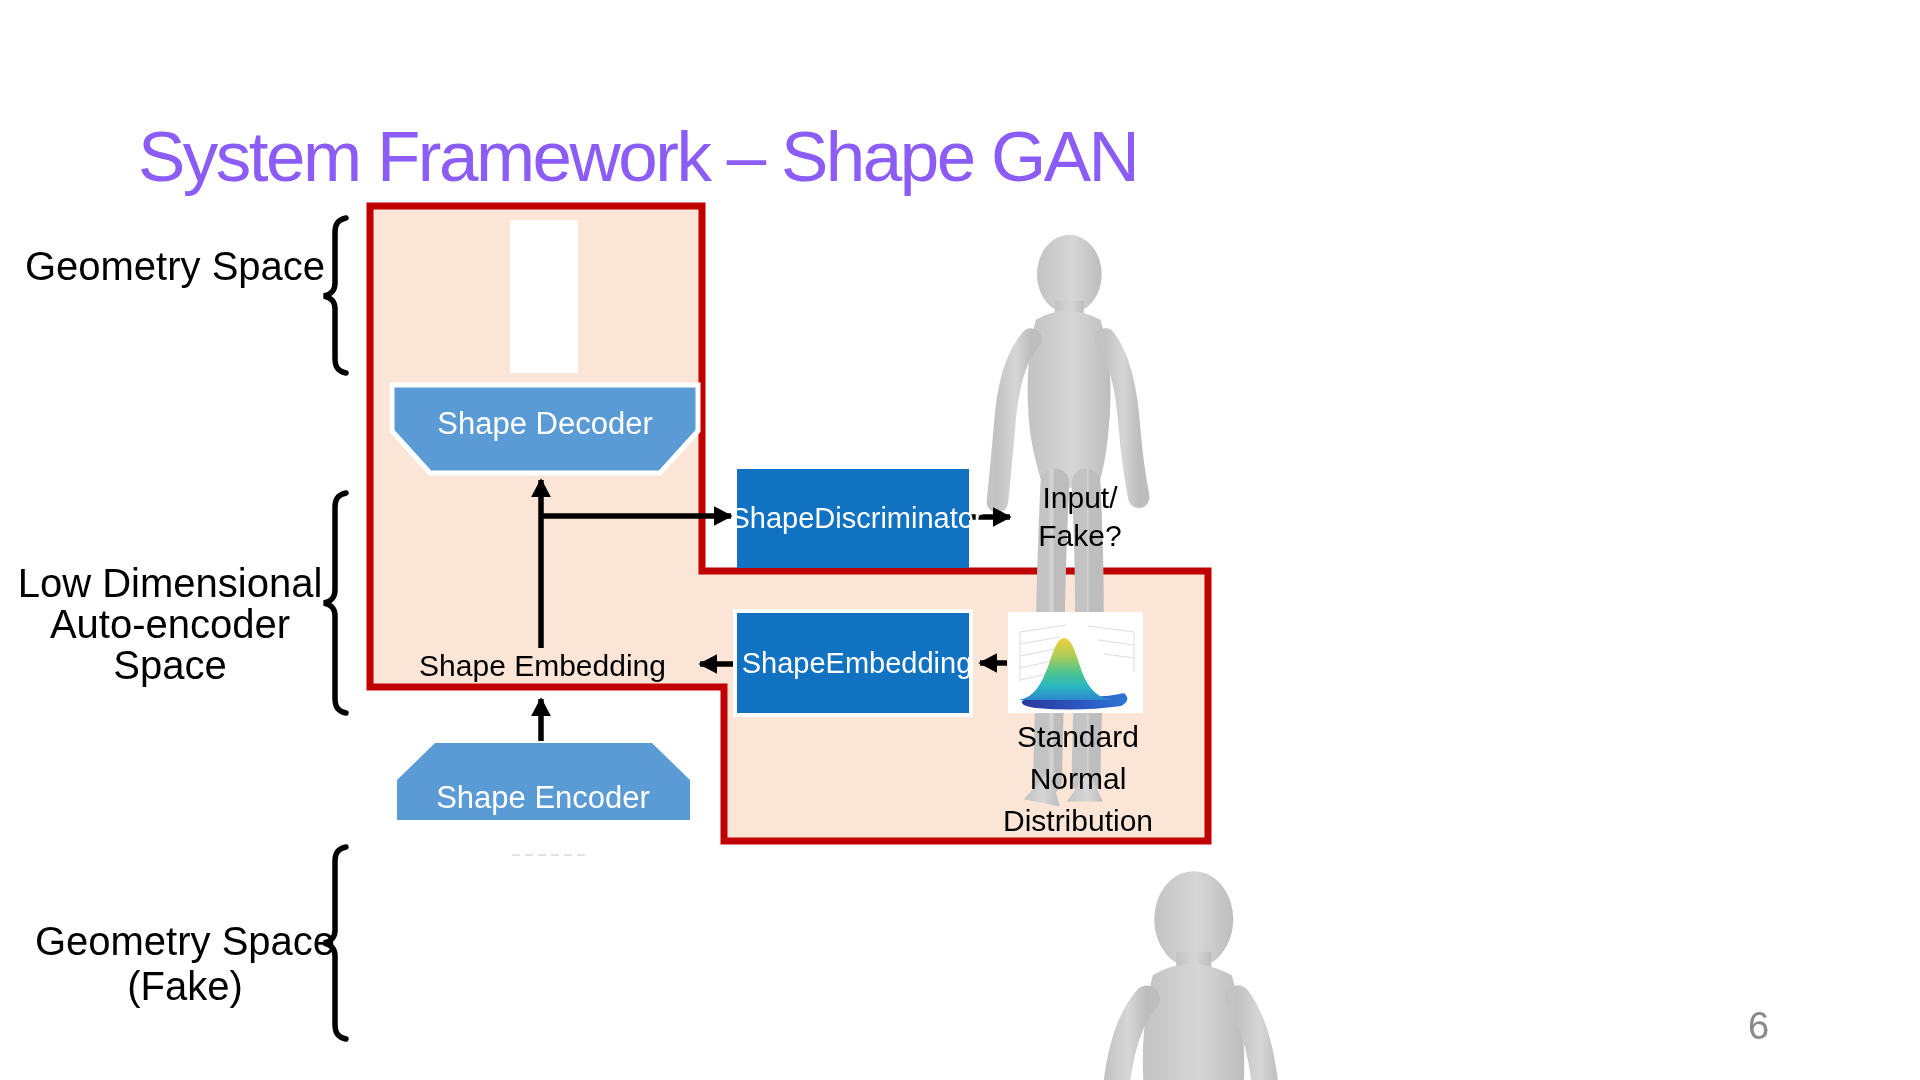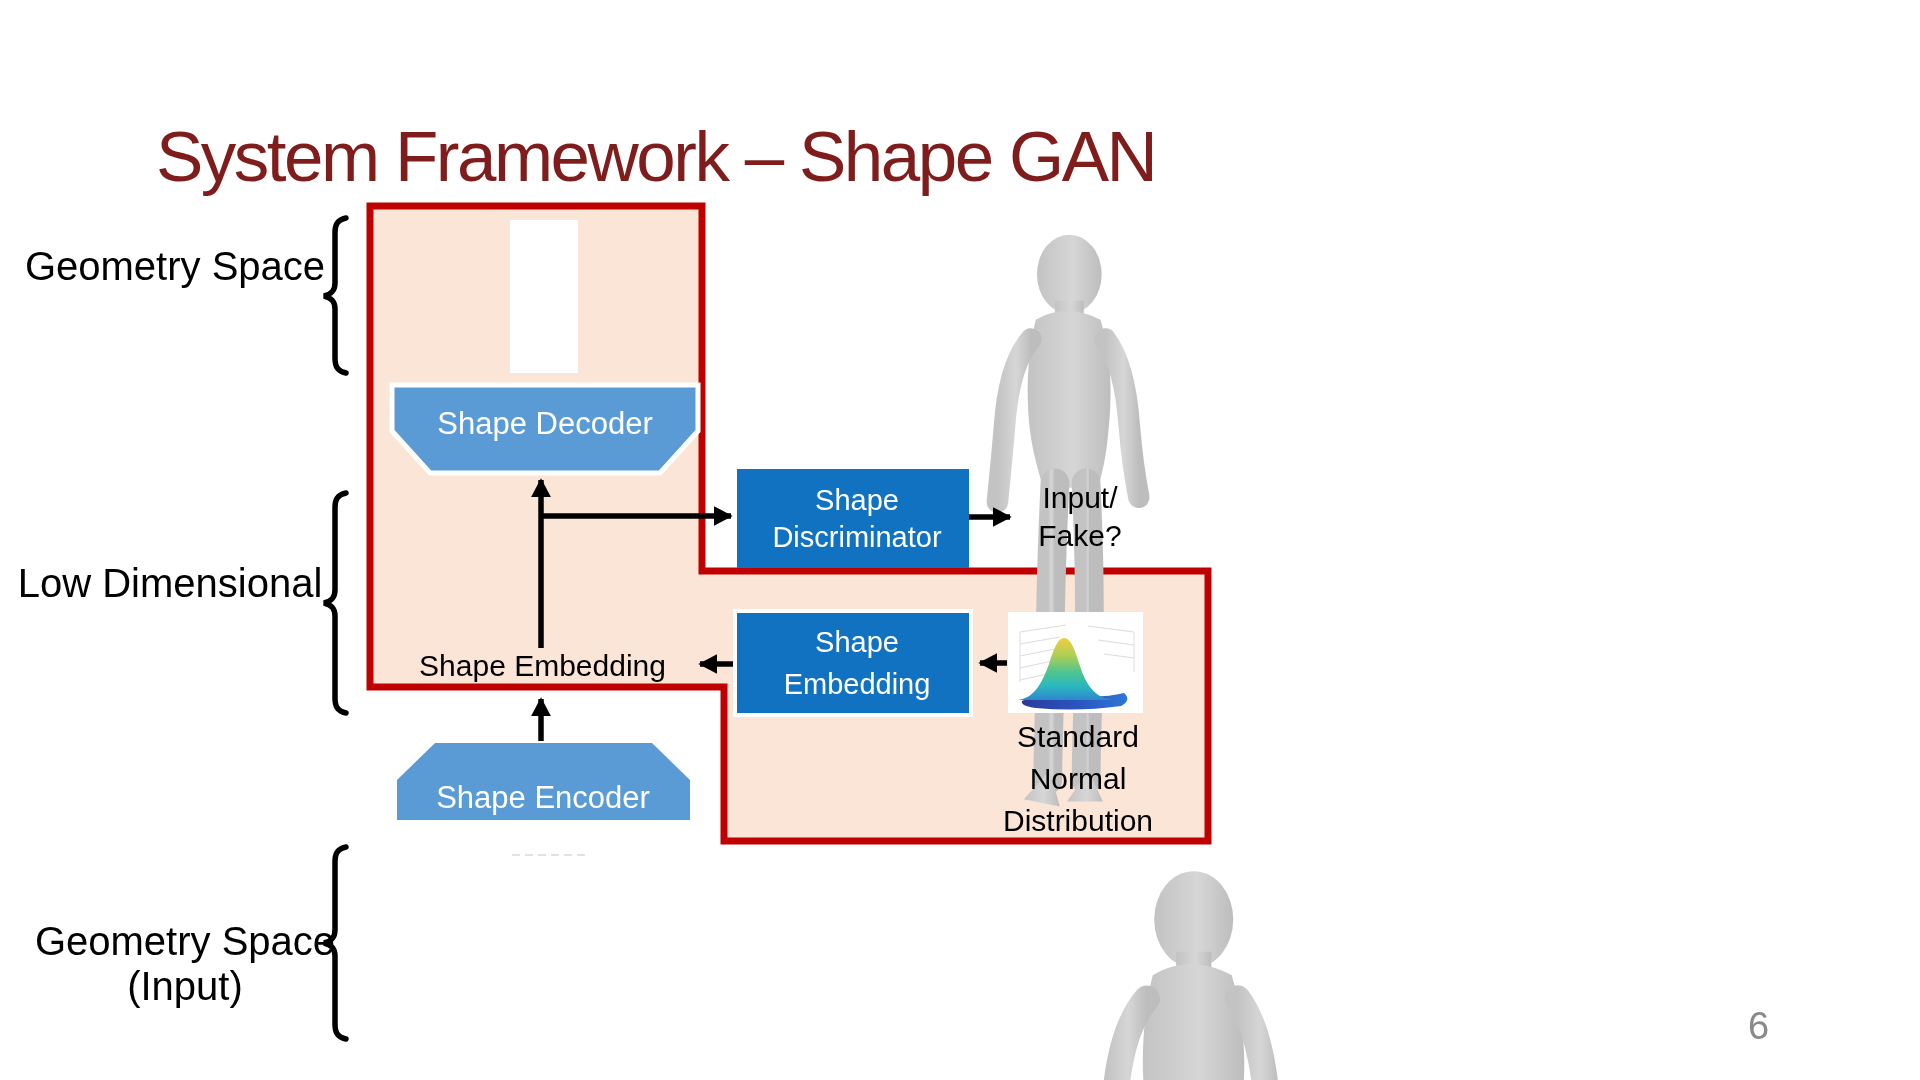--- a/index.html
+++ b/index.html
@@ -1,25 +1,25 @@
 <!DOCTYPE html>
 <html><head>
 <meta charset="utf-8">
 <style>
   html,body{margin:0;padding:0;background:#ffffff;}
   .slide{position:relative;width:1920px;height:1080px;background:#ffffff;overflow:hidden;
          font-family:"Liberation Sans", sans-serif;}
   svg.diagram{position:absolute;left:0;top:0;z-index:1;}
   .txt{position:absolute;z-index:3;color:#000;}
   .center{text-align:center;}
-  .title{left:156px;top:116px;font-size:71px;font-weight:300;letter-spacing:-2.5px;color:#7f1d1d;white-space:nowrap;}
+  .title{left:138px;top:116px;font-size:71px;font-weight:300;letter-spacing:-2.5px;color:#8b5cf6;white-space:nowrap;}
   .side-label{font-size:40px;line-height:41px;color:#000;}
   .node-text{color:#ffffff;white-space:nowrap;}
   .box{position:absolute;z-index:2;box-sizing:border-box;background:#1272C2;
-       display:flex;flex-direction:column;align-items:center;justify-content:center;padding-left:8px;}
+       display:flex;align-items:center;justify-content:center;padding-left:8px;}
   .box .node-text{position:static;font-size:29px;}
   .disc{left:737px;top:469px;width:232px;height:99px;}
   .disc .node-text{line-height:37px;}
   .gen{left:733px;top:609px;width:240px;height:108px;border:4px solid #ffffff;}
   .gen .node-text{line-height:42px;}
   .decoder-label{left:400px;top:404px;width:290px;font-size:31px;line-height:40px;}
   .encoder-label{left:398px;top:778px;width:290px;font-size:31px;line-height:40px;}
   .embedding-label{left:390px;top:649px;width:305px;font-size:30px;}
   .realfake-label{left:1000px;top:479px;width:160px;font-size:30px;line-height:38px;}
   .stdnorm-label{left:958px;top:716px;width:240px;font-size:30px;line-height:42px;text-align:center;}
@@ -129,25 +129,26 @@
   </div>
 
   <div class="txt title">System Framework – Shape GAN</div>
 
   <div class="txt side-label center label1">
     <div>Geometry Space</div>
   </div>
 
   <div class="txt side-label center label2">
     <div>Low Dimensional</div>
+    <div>Auto-encoder Space</div>
   </div>
 
   <div class="txt side-label center label3">
     <div>Geometry Space</div>
-    <div>(Input)</div>
+    <div>(Fake)</div>
   </div>
 
   <div class="txt node-text center decoder-label">Shape Decoder</div>
 
   <div class="txt node-text center encoder-label">Shape Encoder</div>
 
   <div class="txt center embedding-label">Shape Embedding</div>
 
   <div class="txt center realfake-label">
     <div>Input/</div>

